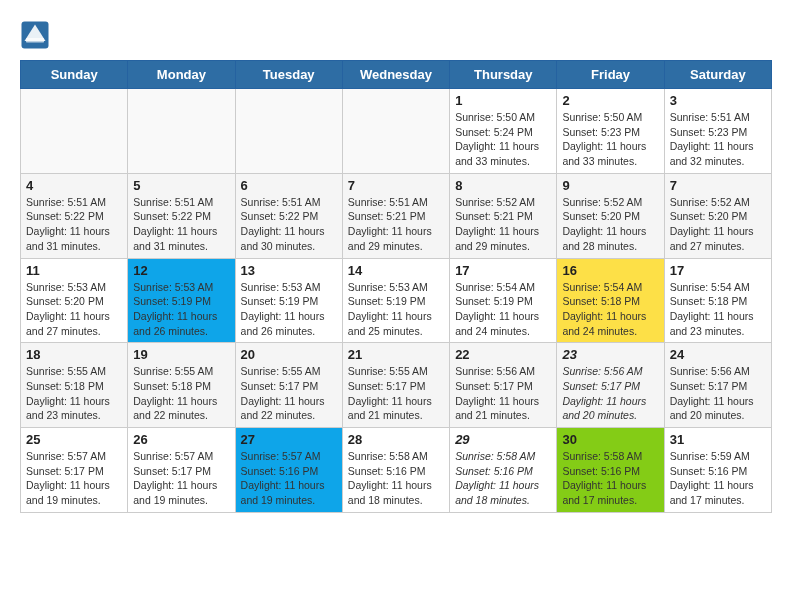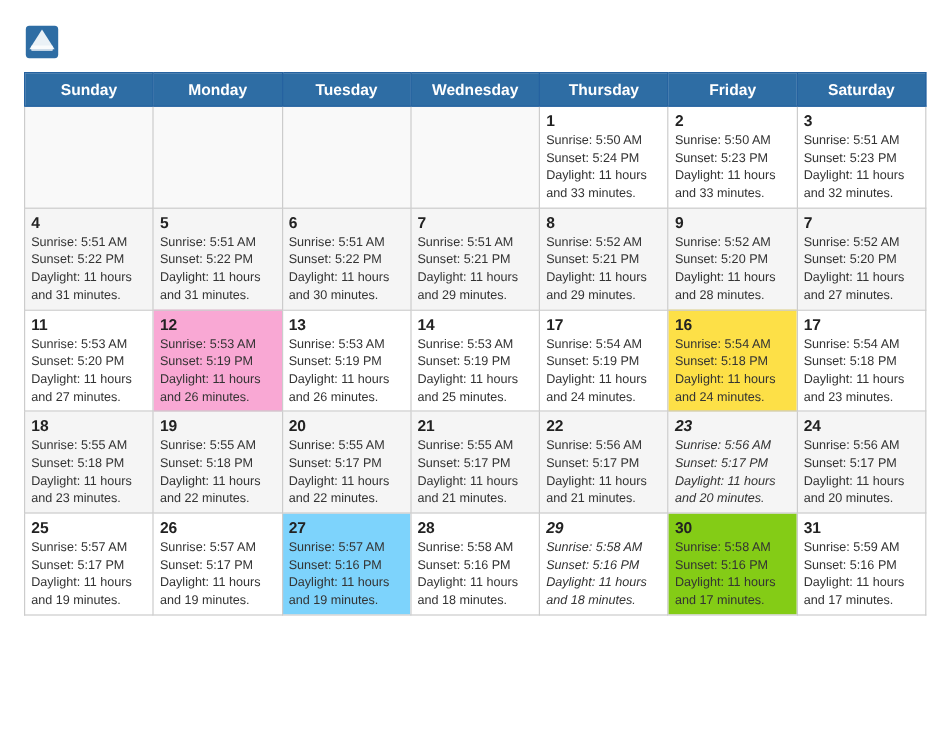--- a/index.html
+++ b/index.html
@@ -190,21 +190,21 @@
 Daylight: 11 hours and 27 minutes.</div>
         </td>
       </tr>
       <tr>
         <td style="background: rgb(255, 255, 255);">
           <span class="day-num">11</span>
           <div class="day-info" style="white-space: pre-line;">Sunrise: 5:53 AM
 Sunset: 5:20 PM
 Daylight: 11 hours and 27 minutes.</div>
         </td>
-        <td style="background: #f9a8d4;">
+        <td style="background: #0ea5e9;">
           <span class="day-num">12</span>
           <div class="day-info" style="white-space: pre-line;">Sunrise: 5:53 AM
 Sunset: 5:19 PM
 Daylight: 11 hours and 26 minutes.</div>
         </td>
         <td style="background: rgb(255, 255, 255);">
           <span class="day-num">13</span>
           <div class="day-info" style="white-space: pre-line;">Sunrise: 5:53 AM
 Sunset: 5:19 PM
 Daylight: 11 hours and 26 minutes.</div>
@@ -284,21 +284,21 @@
           <div class="day-info" style="white-space: pre-line;">Sunrise: 5:57 AM
 Sunset: 5:17 PM
 Daylight: 11 hours and 19 minutes.</div>
         </td>
         <td style="background: rgb(255, 255, 255);">
           <span class="day-num">26</span>
           <div class="day-info" style="white-space: pre-line;">Sunrise: 5:57 AM
 Sunset: 5:17 PM
 Daylight: 11 hours and 19 minutes.</div>
         </td>
-        <td style="background: #7dd3fc;">
+        <td style="background: #0ea5e9;">
           <span class="day-num">27</span>
           <div class="day-info" style="white-space: pre-line;">Sunrise: 5:57 AM
 Sunset: 5:16 PM
 Daylight: 11 hours and 19 minutes.</div>
         </td>
         <td style="background: rgb(255, 255, 255);">
           <span class="day-num">28</span>
           <div class="day-info" style="white-space: pre-line;">Sunrise: 5:58 AM
 Sunset: 5:16 PM
 Daylight: 11 hours and 18 minutes.</div>

